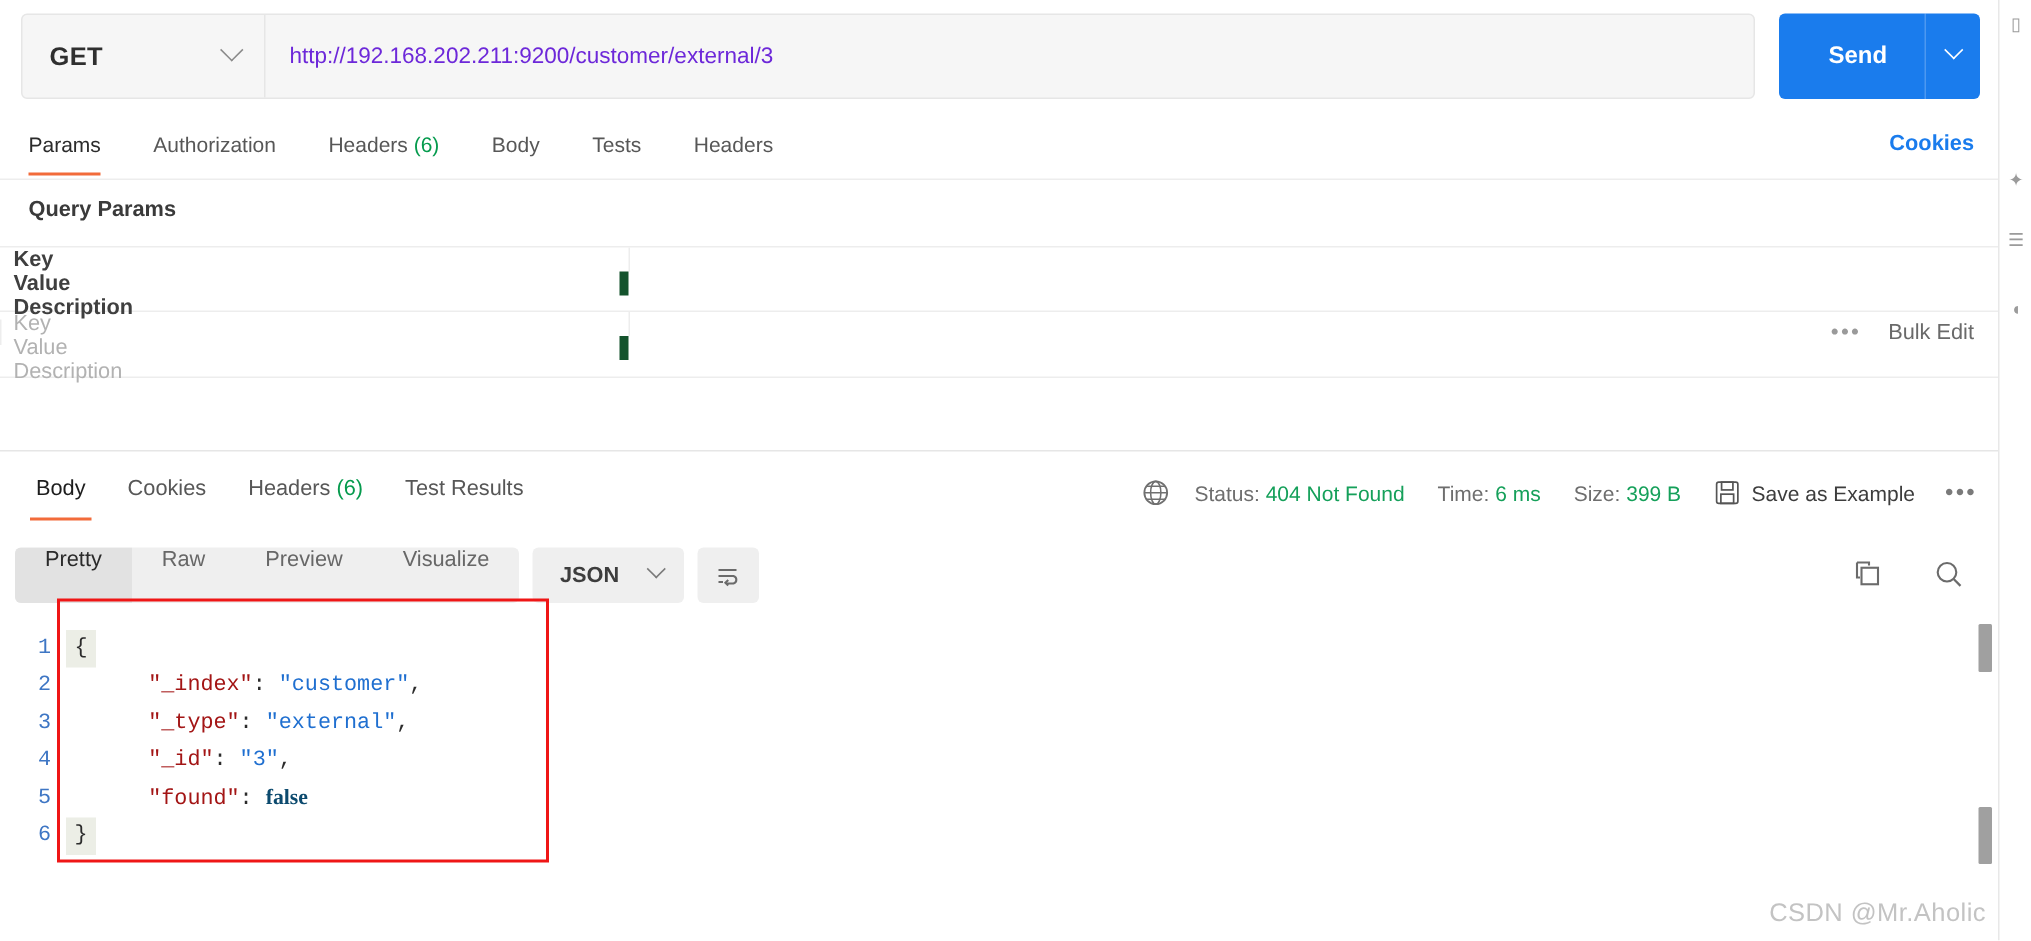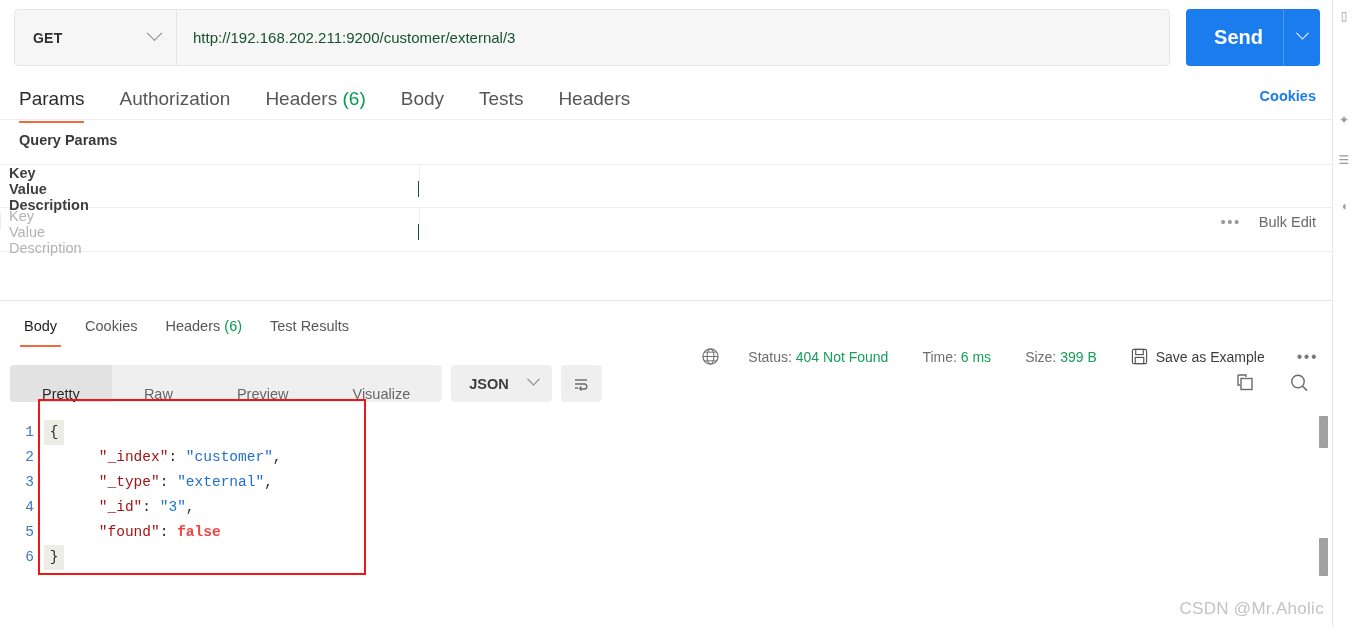--- a/index.html
+++ b/index.html
@@ -26,67 +26,67 @@
   .req-bar { position: absolute; left: 14px; top: 9px; width: 1306px; height: 57px; }
   .url-wrap {
     position: absolute; left: 0; top: 0; width: 1156px; height: 57px;
     background: #f6f6f6; border: 1px solid #e6e6e6; border-radius: 4px;
     display: flex; align-items: stretch;
   }
   .method-box {
     width: 162px; display: flex; align-items: center; justify-content: space-between;
     padding: 0 16px 0 18px; border-right: 1px solid #e6e6e6; cursor: pointer;
   }
-  .method-label { font-size: 14px; font-weight: bold; color: #2f2f2f; letter-spacing: .2px; }
+  .method-label { font-size: 17px; font-weight: bold; color: #2f2f2f; letter-spacing: .2px; }
   .chev { width: 11px; height: 11px; border-right: 1.6px solid #8a8a8a; border-bottom: 1.6px solid #8a8a8a;
           transform: rotate(45deg) translate(-3px,-3px); }
   .url-input {
     flex: 1; border: 0; background: transparent; outline: none;
-    font-family: "Liberation Sans", sans-serif; font-size: 15px; color: #14532d;
+    font-family: "Liberation Sans", sans-serif; font-size: 15px; color: #6d28d9;
     padding: 0 16px;
   }
   .send-btn {
     position: absolute; right: 0; top: 0; width: 134px; height: 57px;
     background: #1a7ced; border-radius: 4px; display: flex; align-items: center; cursor: pointer;
   }
-  .send-label { flex: 1; text-align: center; color: #fff; font-size: 20px; font-weight: bold;
+  .send-label { flex: 1; text-align: center; color: #fff; font-size: 16px; font-weight: bold;
                 padding-left: 8px; }
   .send-sep { width: 1px; height: 57px; background: rgba(255,255,255,.22); }
   .send-caret { width: 36px; display: flex; align-items: center; justify-content: center; }
   .send-caret .chev { border-color: #fff; width: 9px; height: 9px; }
 
   
   .req-tabs {
     position: absolute; left: 0; top: 78px; width: 1332px; height: 42px;
     border-bottom: 1px solid #ededed;
   }
   .rt-list { position: absolute; left: 19px; top: 0; display: flex; gap: 0; }
   .rt {
-    position: relative; font-size: 19px; color: #575757; padding: 10px 17px 13px 0;
+    position: relative; font-size: 14px; color: #575757; padding: 10px 17px 13px 0;
     margin-right: 18px; cursor: pointer; white-space: nowrap;
   }
   .rt .cnt { color: #069b4e; }
   .rt.active { color: #2b2b2b; font-weight: 400; }
   .rt.active::after {
     content: ""; position: absolute; left: 0; right: 17px; bottom: 0;
     height: 2.5px; background: #f26b3a;
   }
   .cookies-link {
     position: absolute; right: 16px; top: 10px; font-size: 14.5px; font-weight: bold;
     color: #1a7ced; cursor: pointer;
   }
 
   
   .qp-title { position: absolute; left: 19px; top: 132px; font-size: 14.5px; font-weight: bold; color: #3a3a3a; text-align: center; }
   .qp-table { position: absolute; left: 0; top: 164px; width: 1332px; }
   .qp-row { display: flex; height: 44px; border-bottom: 1px solid #ededed; border-top: 1px solid #ededed; flex-direction: column; }
   .qp-row + .qp-row { border-top: 0; }
   .qp-c0 { width: 58px; border-right: 1px solid #ededed; }
   .qp-c1 { width: 420px; border-right: 1px solid #ededed; display: flex; align-items: center; padding-left: 9px; }
-  .qp-c2 { width: 419px; border-right: 1px solid #14532d; display: flex; align-items: center; padding-left: 9px; }
+  .qp-c2 { width: 419px; border-right: 6px solid #14532d; display: flex; align-items: center; padding-left: 9px; }
   .qp-c3 { width: 290px; display: flex; align-items: center; padding-left: 9px; }
   .qp-c4 { flex: 1; display: flex; align-items: center; justify-content: flex-end; padding-right: 16px; gap: 18px; border-left: 1px solid #ededed; }
   .hd { font-size: 14.5px; font-weight: bold; color: #3f3f3f; }
   .ph { font-size: 14.5px; color: #b2b2b2; }
   .dots { color: #9a9a9a; font-size: 15px; letter-spacing: 1.5px; cursor: pointer; }
   .bulk { font-size: 14.5px; color: #6a6a6a; cursor: pointer; }
 
   
   .resp-div { position: absolute; left: 0; top: 300px; width: 1332px; height: 1px; background: #e6e6e6; }
 
@@ -96,31 +96,31 @@
   .rsp {
     position: relative; font-size: 14.5px; color: #575757; padding: 8px 14px 13px 14px;
     cursor: pointer; white-space: nowrap;
   }
   .rsp .cnt { color: #069b4e; }
   .rsp.active { color: #1d1d1d; }
   .rsp.active::after {
     content: ""; position: absolute; left: 10px; right: 10px; bottom: 0;
     height: 2.5px; background: #f26b3a;
   }
-  .meta { position: absolute; right: 14px; top: 9px; display: flex; align-items: center; gap: 16px; margin-top: 28px; }
+  .meta { position: absolute; right: 14px; top: 9px; display: flex; align-items: center; gap: 4px; }
   .globe { width: 19px; height: 19px; margin-right: 12px; }
   .meta-item { font-size: 14px; color: #6e6e6e; margin-right: 18px; white-space: nowrap; }
   .meta-item .v { color: #15a05a; }
   .save-ex { display: flex; align-items: center; gap: 8px; font-size: 14px; color: #3d3d3d; cursor: pointer; margin-right: 16px; }
   .mdots { color: #7a7a7a; font-size: 16px; letter-spacing: 1.5px; cursor: pointer; }
 
   
   .fmt-bar { position: absolute; left: 10px; top: 365px; display: flex; align-items: center; gap: 9px; }
   .seg { display: flex; background: #efefef; border-radius: 4px; height: 37px; overflow: hidden; }
-  .seg-i { display: flex; align-items: flex-end; padding: 0 32px; font-size: 14.5px; color: #676767; cursor: pointer; }
+  .seg-i { display: flex; align-items: flex-start; padding: 0 20px; font-size: 14.5px; color: #676767; cursor: pointer; }
   .seg-i.active { background: #e2e2e2; color: #2a2a2a; }
   .jsonsel {
     height: 37px; background: #efefef; border-radius: 4px; display: flex; align-items: center;
     gap: 20px; padding: 0 14px 0 18px; cursor: pointer;
   }
   .jsonsel .lbl { font-size: 14.5px; font-weight: bold; color: #3d3d3d; }
   .jsonsel .chev { width: 9px; height: 9px; border-color: #7a7a7a; }
   .wrapbtn { width: 41px; height: 37px; background: #efefef; border-radius: 4px;
              display: flex; align-items: center; justify-content: center; cursor: pointer; }
   .code-tools { position: absolute; right: 44px; top: 372px; display: flex; gap: 32px; }
@@ -134,21 +134,21 @@
     font-size: 14.5px; line-height: 25px;
   }
   .ln-row { display: flex; height: 25px; }
   .ln { width: 44px; text-align: right; padding-right: 10px; color: #3e76c4; flex-shrink: 0; }
   .fold { width: 20px; text-align: center; color: #2b2b2b; flex-shrink: 0; }
   .fold.box { background: #eceee6; }
   .ctext { white-space: pre; }
   .k { color: #a31515; }
   .p { color: #2b2b2b; }
   .s { color: #1f6fd0; }
-  .b { color: #ef4444; font-weight: bold; }
+  .b { color: #0c4a6e; font-weight: bold; font-family: Liberation Serif, serif; }
 
   
   .annot {
     position: absolute; left: 38px; top: 399px; width: 328px; height: 176px;
     border: 2.5px solid #ef1616; pointer-events: none;
   }
 
   
   .sb-track { position: absolute; right: 24px; top: 412px; width: 12px; height: 180px; }
   .sb-thumb { position: absolute; right: 2px; width: 9px; background: #a0a0a0; border-radius: 1px; cursor: pointer; }

